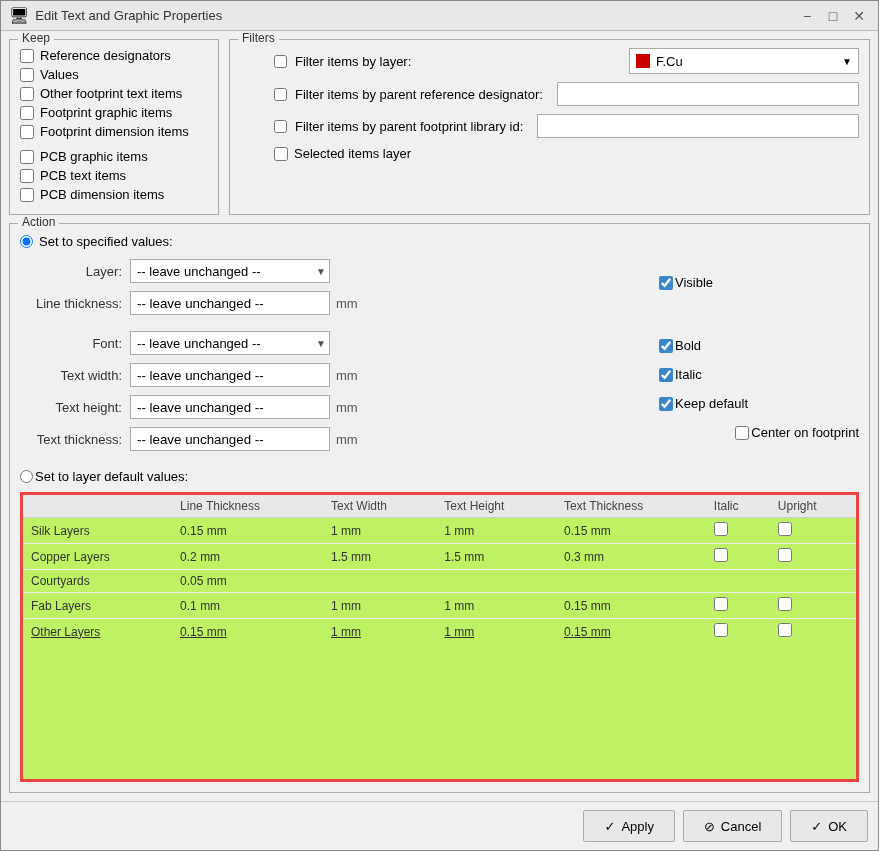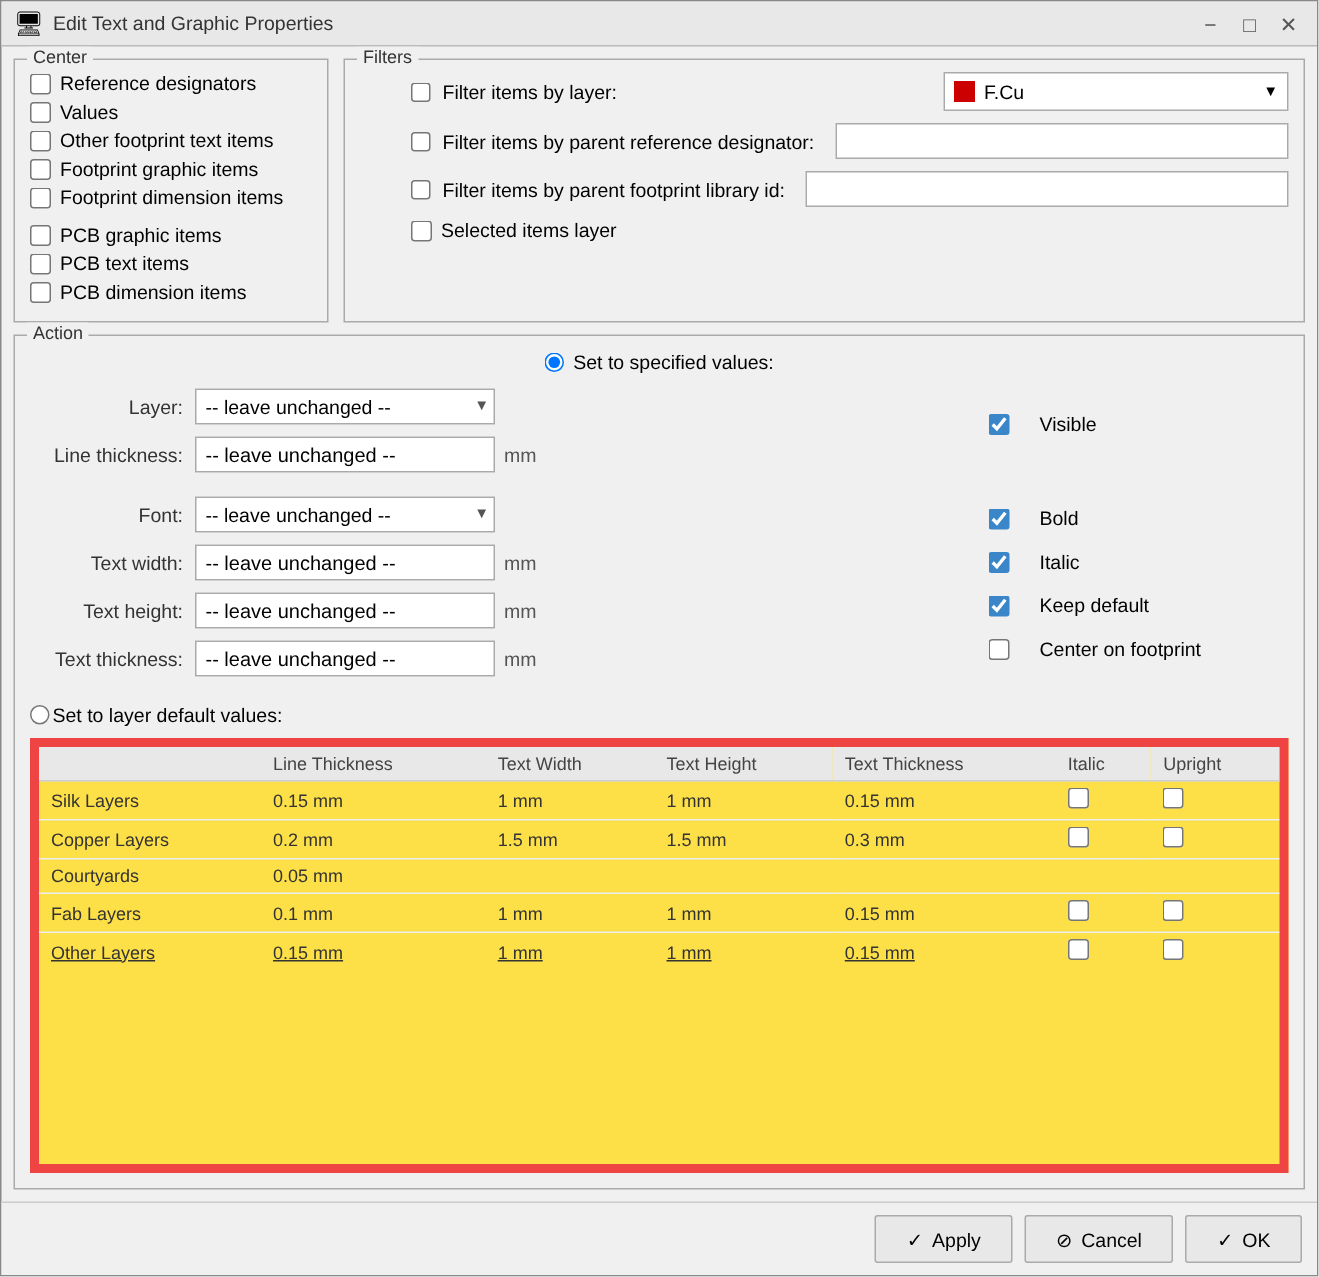--- a/index.html
+++ b/index.html
@@ -137,21 +137,20 @@
       padding: 0 4px;
       font-size: 12px;
       color: #333;
     }
 
     .radio-row {
       display: flex;
       align-items: center;
       gap: 6px;
       margin-bottom: 10px;
-      justify-content: center;
     }
 
     .fields-area {
       display: flex;
       gap: 10px;
       margin-bottom: 10px;
     }
 
     .left-fields {
       flex: 1;
@@ -184,38 +183,38 @@
       background: white;
     }
     .field-unit {
       margin-left: 6px;
       color: #555;
     }
 
     .checkbox-option {
       display: flex;
       align-items: center;
-      gap: 20px;
+      gap: 2px;
     }
     .checkbox-option input[type="checkbox"] {
       width: 14px;
       height: 14px;
       accent-color: #3a86c8;
     }
 
     .layer-default-radio {
       display: flex;
       align-items: center;
       gap: 2px;
       margin-bottom: 8px;
     }
 
     .table-box {
-      border: 6px solid #ef4444;
-      background: #fde047;
+      border: 3px solid #ef4444;
+      background: #bef264;
       flex: 1;
       overflow: hidden;
     }
     .table-box table {
       width: 100%;
       border-collapse: collapse;
       font-size: 12px;
     }
     .table-box th {
       background: #e8e8e8;
@@ -304,21 +303,21 @@
       <button class="titlebar-btn">□</button>
       <button class="titlebar-btn">✕</button>
     </div>
   </div>
 
   <div class="content">
 
     <div class="top-row">
 
       <div class="group-box scope-box">
-        <span class="group-label">Center</span>
+        <span class="group-label">Keep</span>
         <div class="checkbox-row">
           <input type="checkbox" style="">
           <span>Reference designators</span>
         </div>
         <div class="checkbox-row">
           <input type="checkbox" style="">
           <span>Values</span>
         </div>
         <div class="checkbox-row">
           <input type="checkbox" style="">
@@ -459,21 +458,21 @@
           <div class="checkbox-option" style="margin-top:8px;">
             <input type="checkbox" checked="" style="accent-color: rgb(58, 134, 200);">
             <span>Italic</span>
           </div>
 
           <div class="checkbox-option" style="margin-top:8px;">
             <input type="checkbox" checked="" style="accent-color: rgb(58, 134, 200);">
             <span>Keep default</span>
           </div>
 
-          <div class="checkbox-option" style="margin-top:8px;">
+          <div class="checkbox-option" style="margin-top:8px;justify-content:flex-end;">
             <input type="checkbox" style="">
             <span>Center on footprint</span>
           </div>
         </div>
       </div>
 
       <div class="layer-default-radio">
         <input type="radio" name="action-radio" style="">
         <span>Set to layer default values:</span>
       </div>

